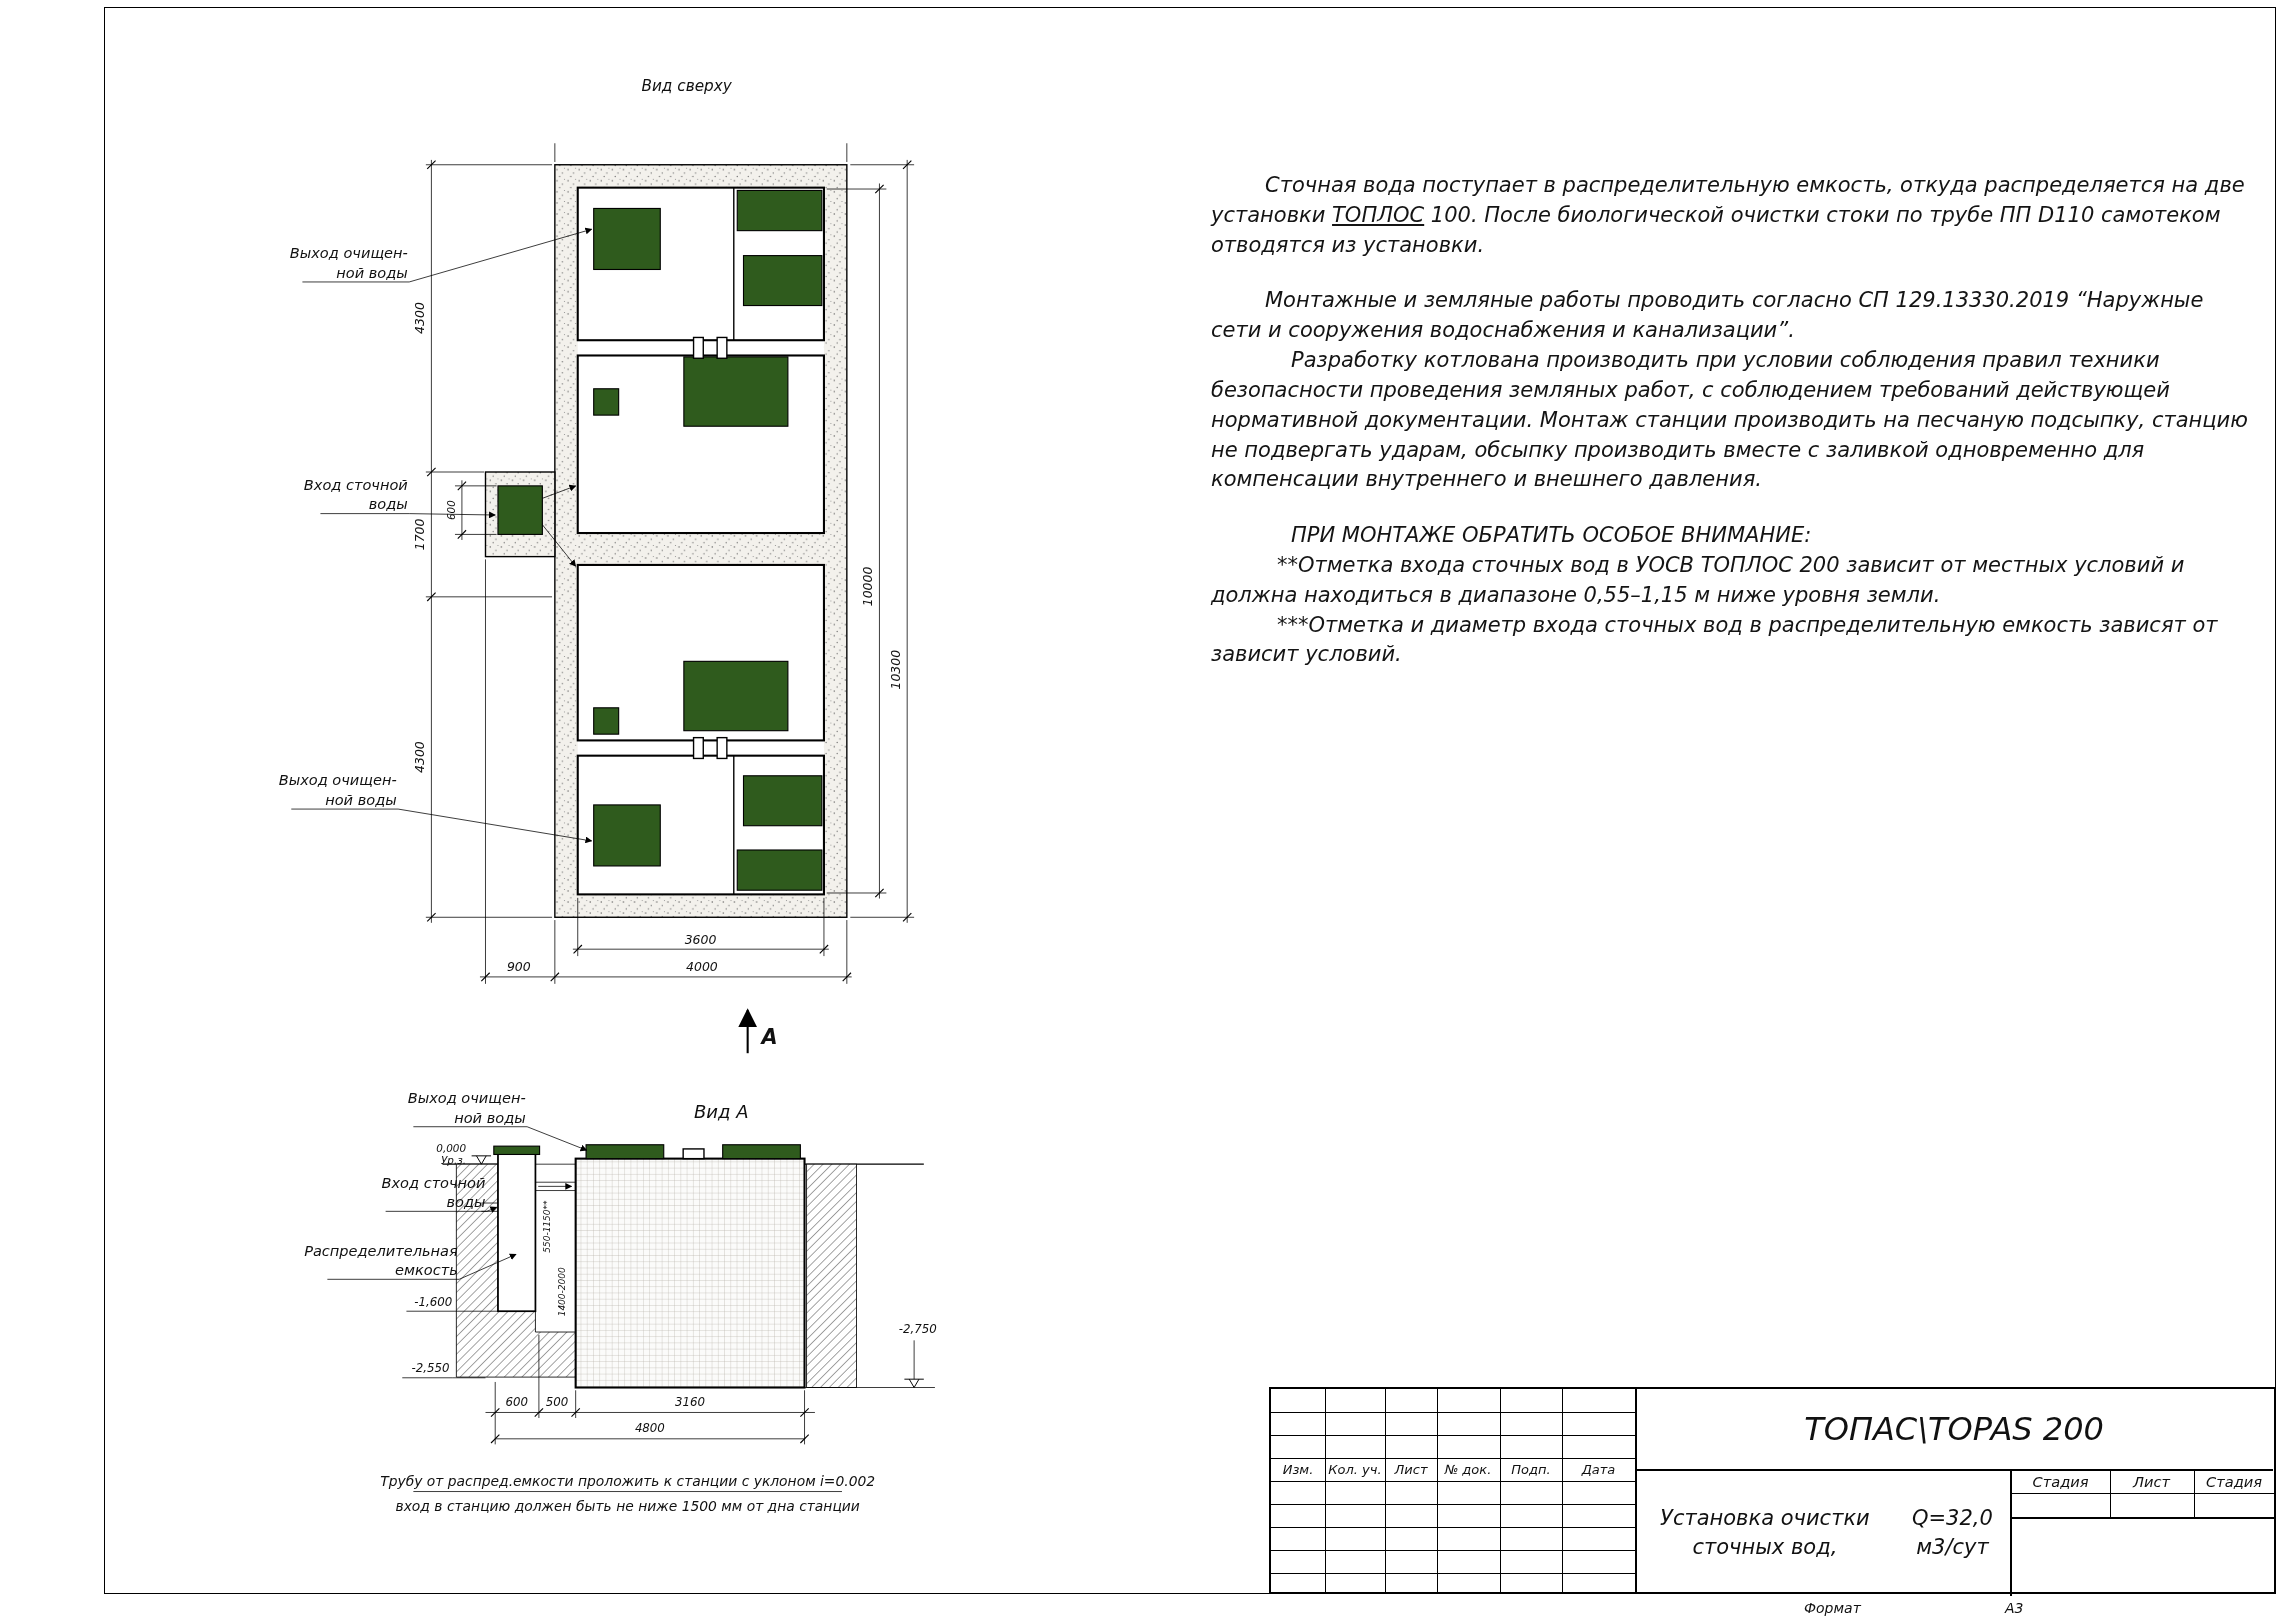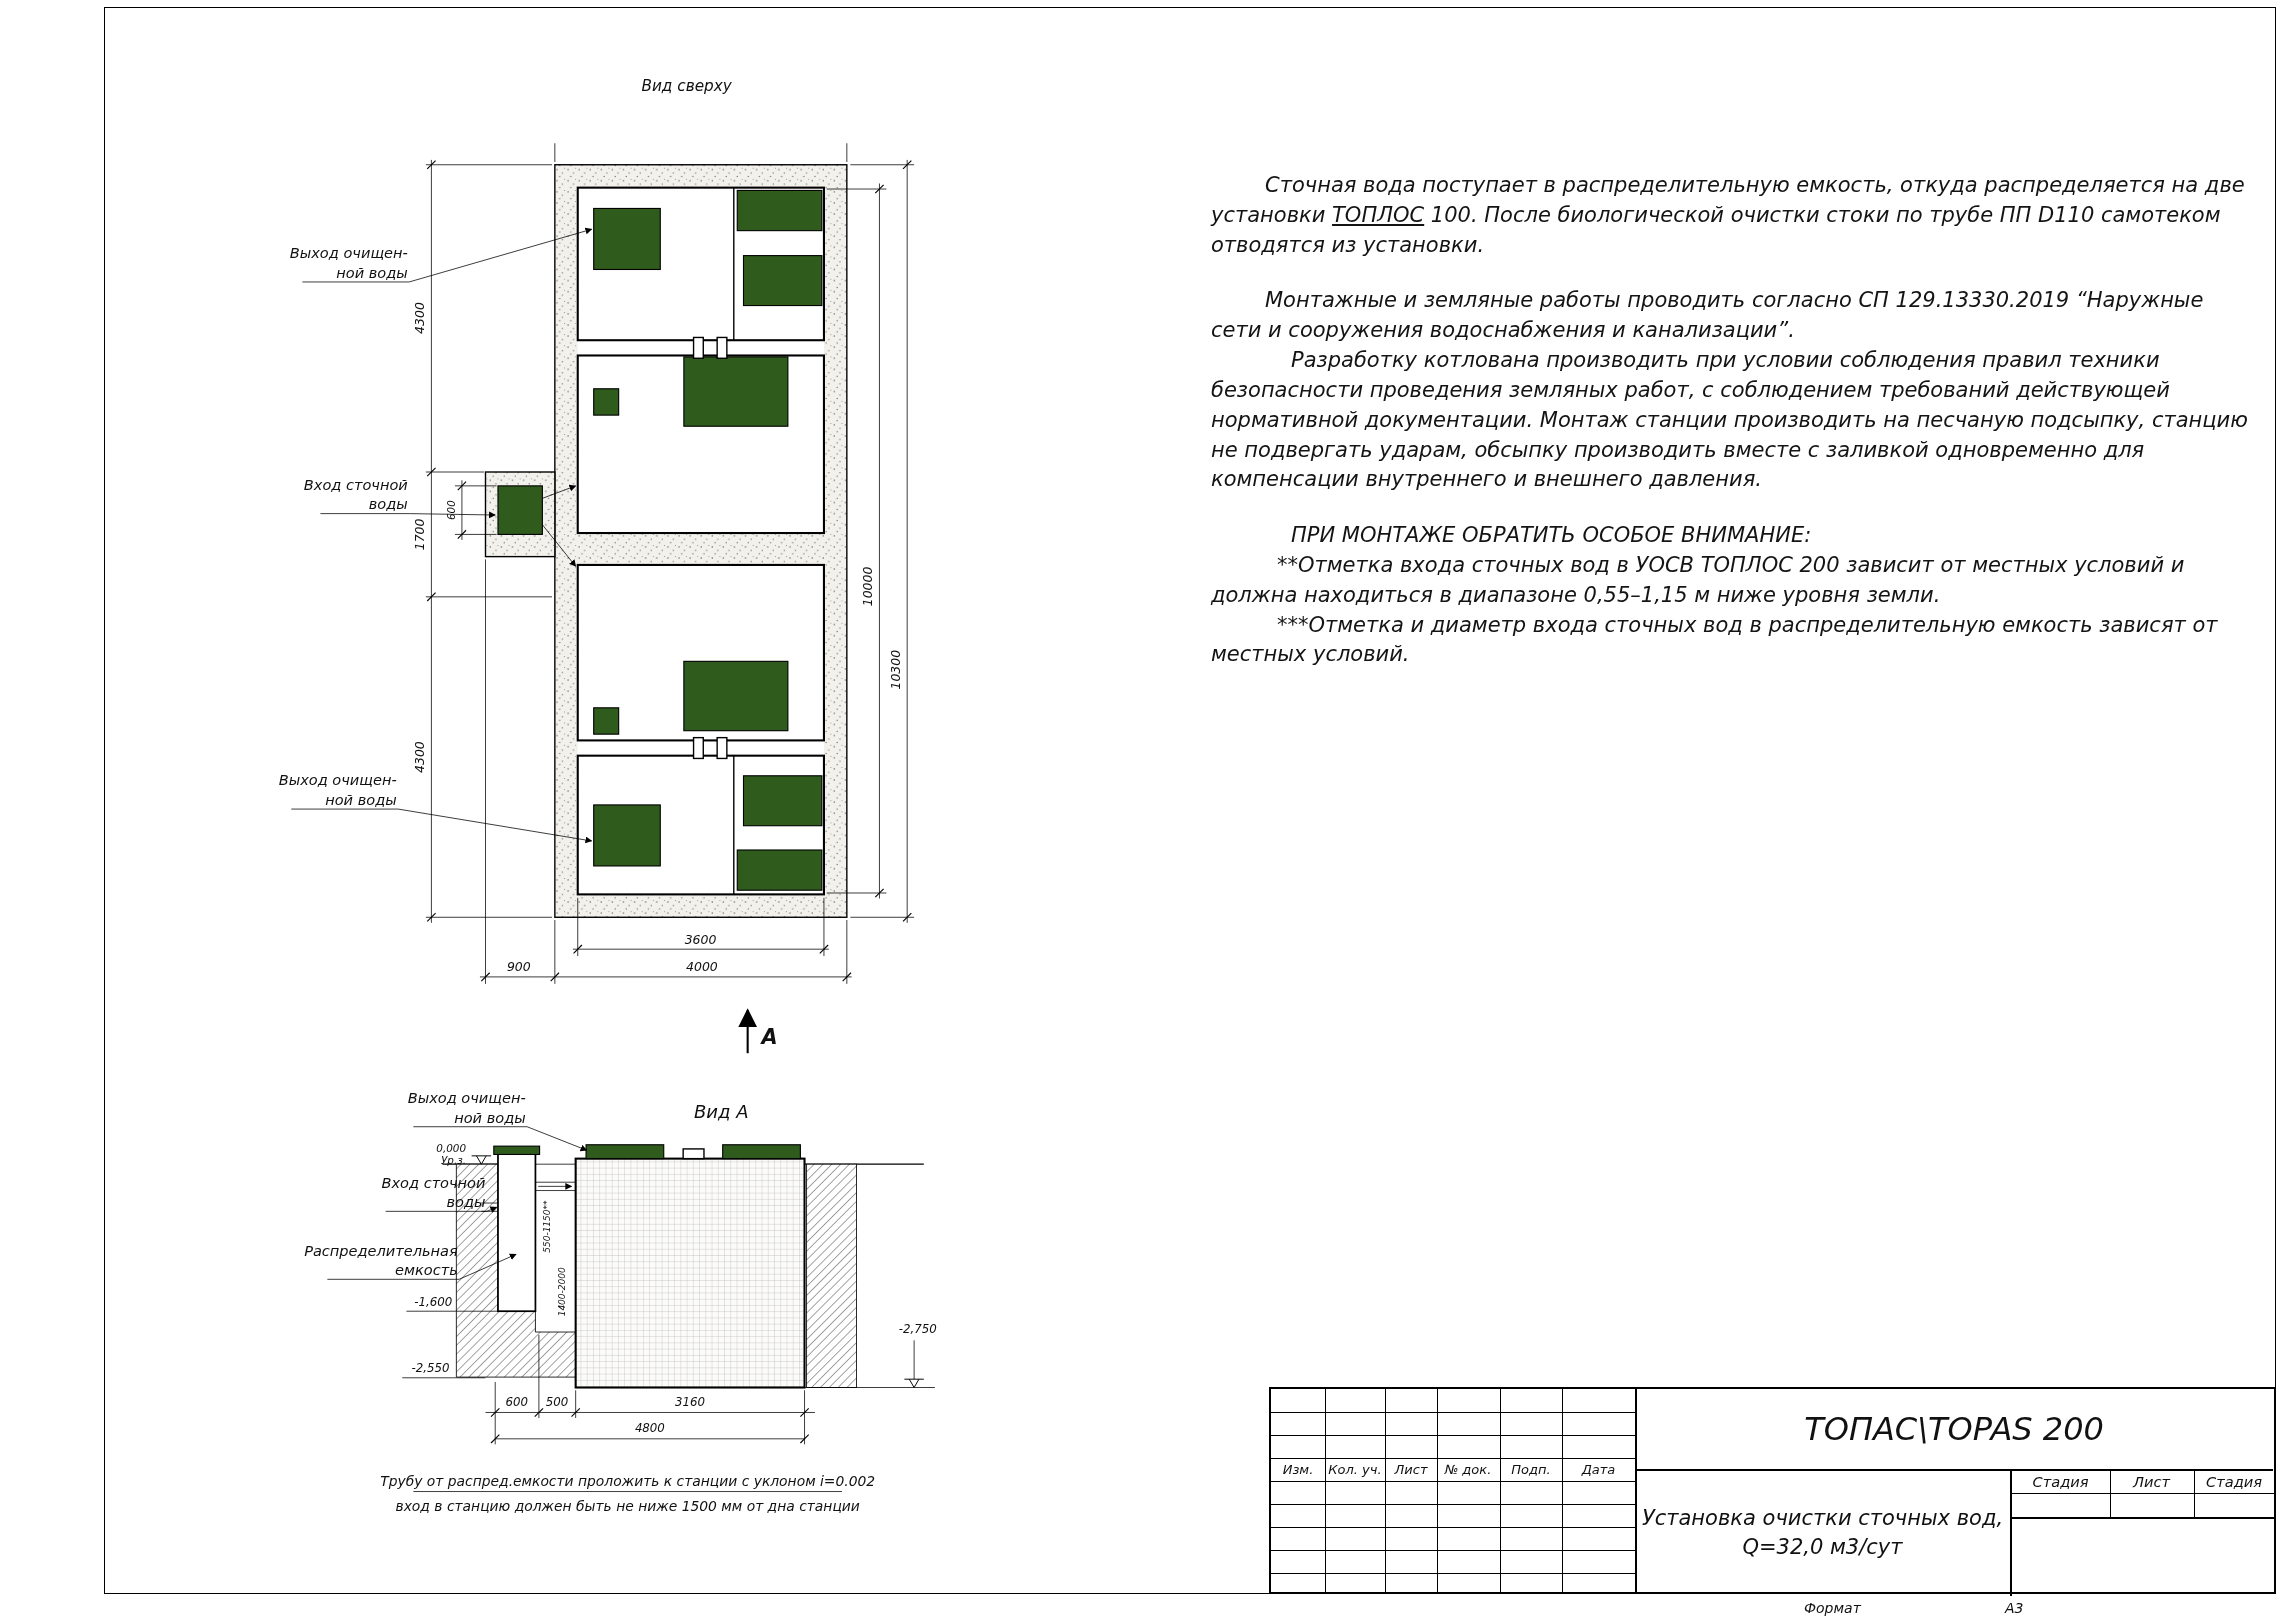--- a/index.html
+++ b/index.html
@@ -264,21 +264,21 @@
     <text class="t20" x="905" y="2178" text-anchor="middle">вход в станцию должен быть не ниже 1500 мм от дна станции</text>
   </g>
 </svg>
 
 <div class="notesblock">
   <p class="ind78"><span>Сточная вода поступает в распределительную емкость, откуда распределяется на две установки </span><span class="u">ТОПЛОС</span><span> 100. После биологической очистки стоки по трубе ПП D110 самотеком отводятся из установки.</span></p>
   <p class="ind78 gap">Монтажные и земляные работы проводить согласно СП 129.13330.2019 “Наружные сети и сооружения водоснабжения и канализации”.</p>
   <p class="ind115">Разработку котлована производить при условии соблюдения правил техники безопасности проведения земляных работ, с соблюдением требований действующей нормативной документации. Монтаж станции производить на песчаную подсыпку, станцию не подвергать ударам, обсыпку производить вместе с заливкой одновременно для компенсации внутреннего и внешнего давления.</p>
   <p class="ind115 gap">ПРИ МОНТАЖЕ ОБРАТИТЬ ОСОБОЕ ВНИМАНИЕ:</p>
   <p class="ind95">**Отметка входа сточных вод в УОСВ ТОПЛОС 200 зависит от местных условий и должна находиться в диапазоне 0,55–1,15 м ниже уровня земли.</p>
-  <p class="ind95">***Отметка и диаметр входа сточных вод в распределительную емкость зависят от местных условий.</p>
+  <p class="ind95">***Отметка и диаметр входа сточных вод в распределительную емкость зависят от зависит условий.</p>
 </div>
 
 <div id="titleblock">
 
   <div class="tbl" style="left:54px;top:0;width:1.4px;height:100%"></div>
   <div class="tbl" style="left:114px;top:0;width:1.4px;height:100%"></div>
   <div class="tbl" style="left:166px;top:0;width:1.4px;height:100%"></div>
   <div class="tbl" style="left:229px;top:0;width:1.4px;height:100%"></div>
   <div class="tbl" style="left:291px;top:0;width:1.4px;height:100%"></div>
   <div class="tbl" style="left:364px;top:0;width:2.1px;height:100%"></div>
@@ -304,21 +304,21 @@
   <div class="tbcell" style="left:54px;top:69px;width:60px;height:23px;font-size:13px">Кол. уч.</div>
   <div class="tbcell" style="left:114px;top:69px;width:52px;height:23px;font-size:13px">Лист</div>
   <div class="tbcell" style="left:166px;top:69px;width:62px;height:23px;font-size:13px">№ док.</div>
   <div class="tbcell" style="left:229px;top:69px;width:62px;height:23px;font-size:13px">Подп.</div>
   <div class="tbcell" style="left:291px;top:69px;width:73px;height:23px;font-size:13px">Дата</div>
 
   <div class="tbcell" style="left:739px;top:80px;width:101px;height:24px;font-size:14.6px">Стадия</div>
   <div class="tbcell" style="left:839px;top:80px;width:83px;height:24px;font-size:14.6px">Лист</div>
   <div class="tbcell" style="left:923px;top:80px;width:80px;height:24px;font-size:14.6px">Стадия</div>
 
-  <div class="tbcell" style="left:364px;top:80px;width:375px;height:127px;flex-direction:column;font-size:21px;line-height:1.35">
+  <div class="tbcell" style="left:364px;top:80px;width:375px;height:127px;flex-direction:row;font-size:21px;line-height:1.35">
     <div>Установка очистки сточных вод,</div>
     <div>Q=32,0 м3/сут</div>
   </div>
 
 </div>
 
 <div class="fmt" style="left:1804px;top:1600px">Формат</div>
 <div class="fmt" style="left:2005px;top:1600px">А3</div>
 
 

